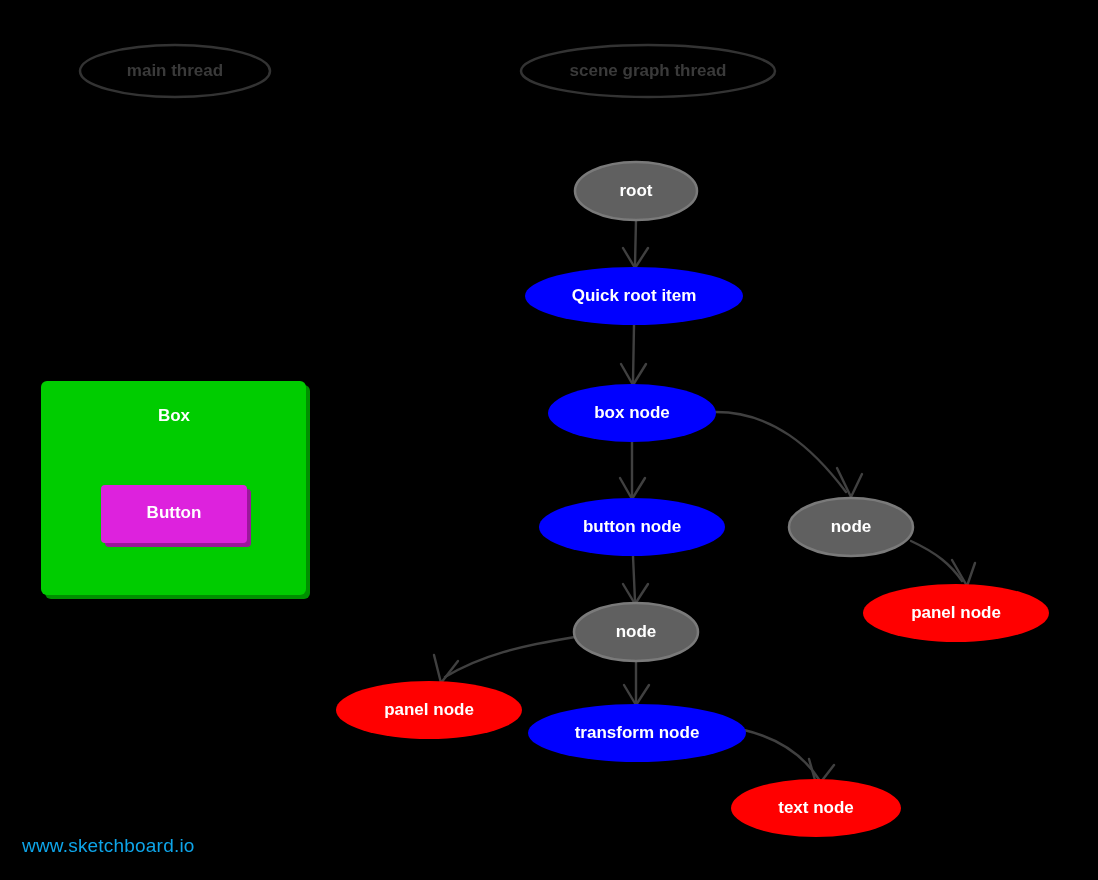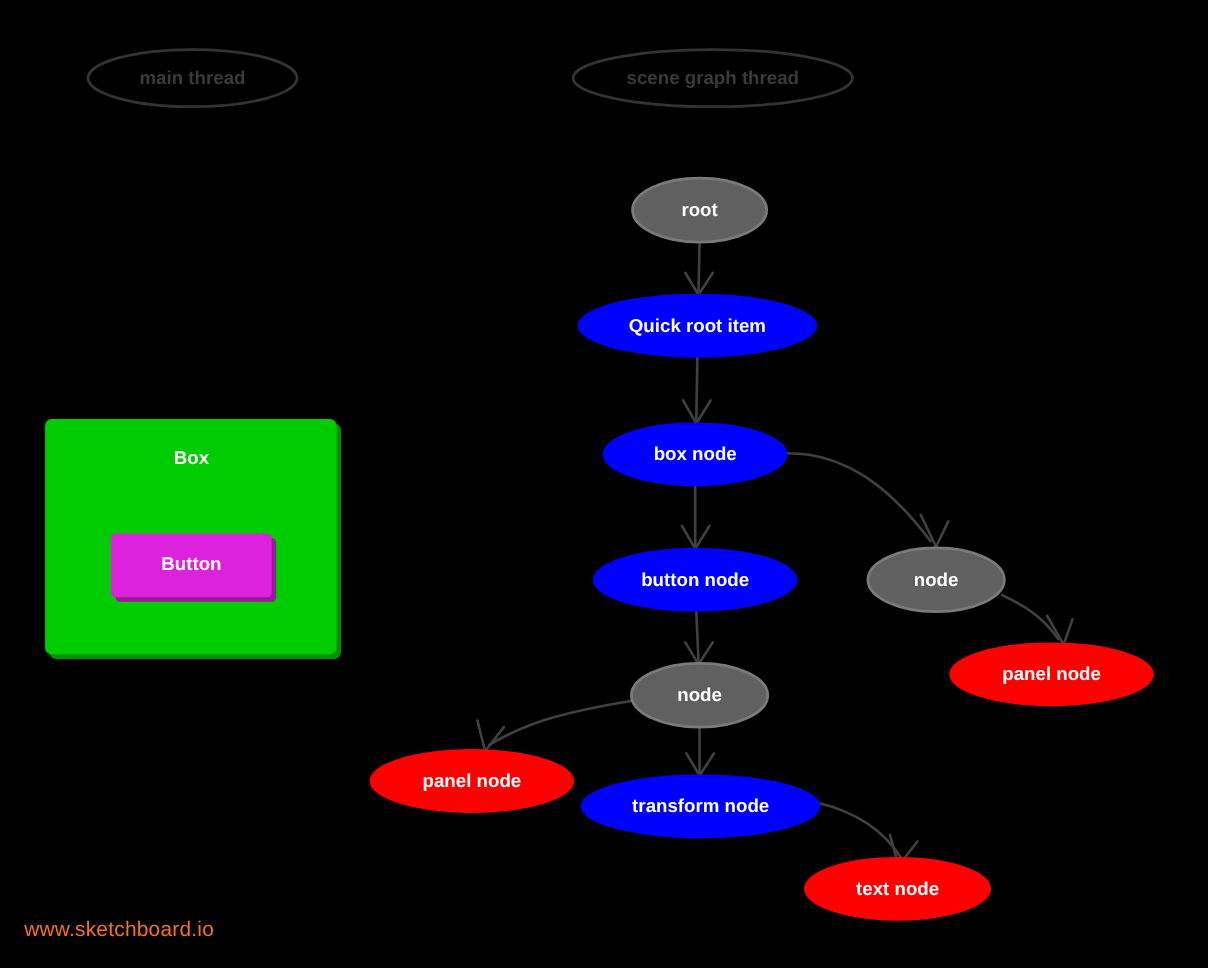--- a/index.html
+++ b/index.html
@@ -61,21 +61,21 @@
     stroke-width: 2.4;
     stroke-linecap: round;
     stroke-linejoin: round;
   }
   .watermark {
     position: absolute;
     left: 22px;
     top: 835px;
     font-family: "Liberation Sans", sans-serif;
     font-size: 19px;
-    color: #f97316;
+    color: #0ea5e9;
     letter-spacing: 0.2px;
     white-space: nowrap;
   }
 </style>
 </head>
 <body>
 
 <div id="canvas">
 
   <svg class="diagram" viewBox="0 0 1098 880">

